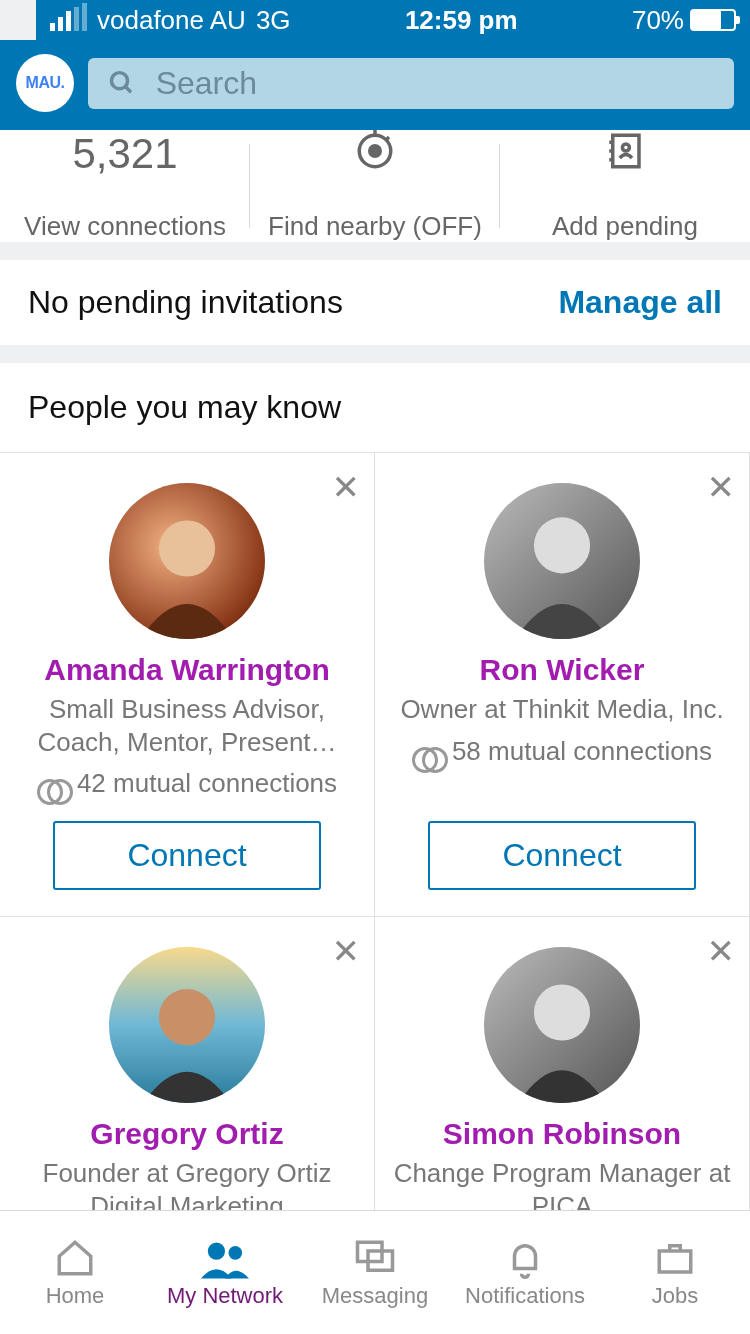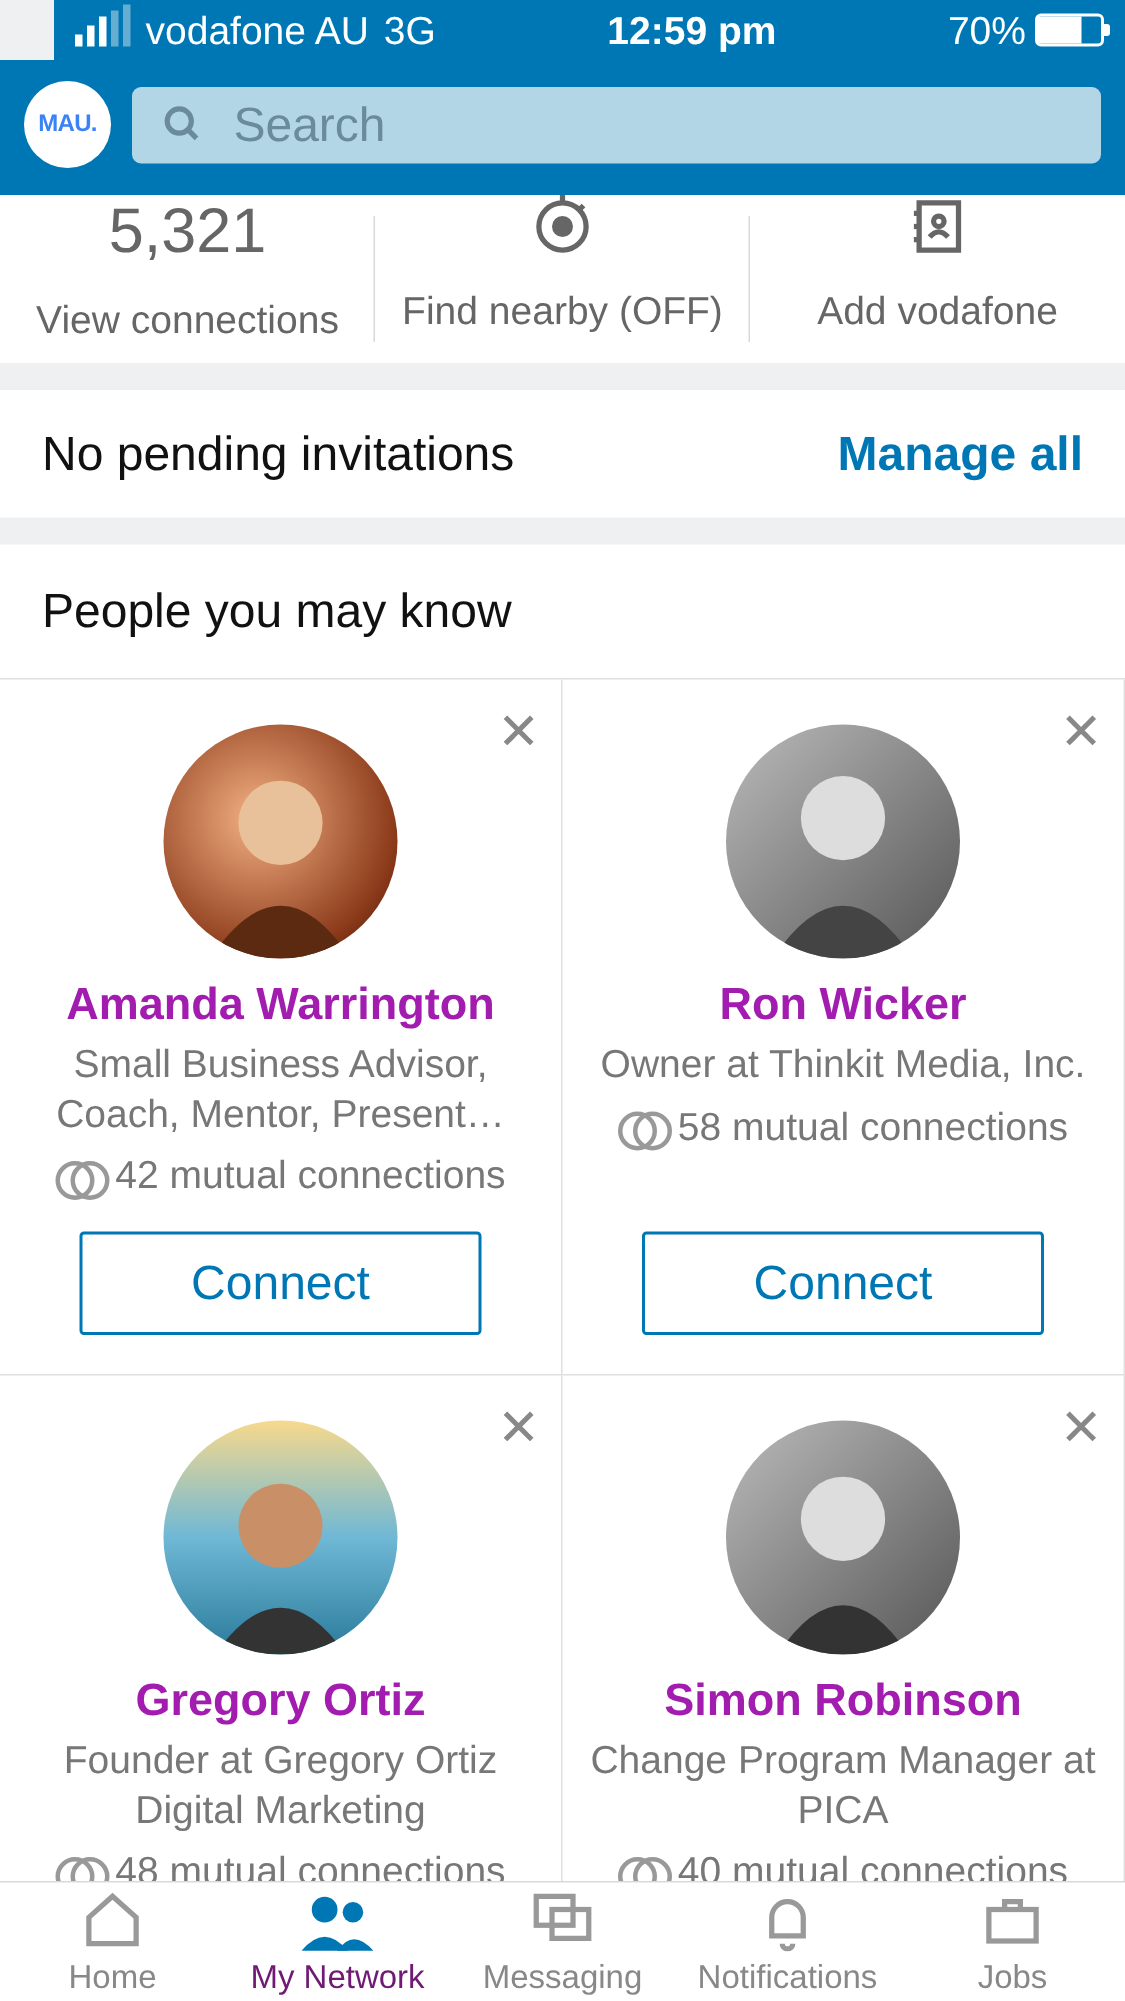--- a/index.html
+++ b/index.html
@@ -49,21 +49,21 @@
   }
   .search-box input{
     border:none;background:transparent;font-size:32px;color:#5a7a8a;outline:none;width:100%;
   }
   .search-box input::placeholder{color:#6b8a9a;}
 
   .top-actions{
     background:#fff;display:flex;height:112px;
   }
   .top-action{
-    flex:1;display:flex;flex-direction:column;align-items:center;justify-content:flex-start;
+    flex:1;display:flex;flex-direction:column;align-items:center;justify-content:space-between;
     gap:20px;position:relative;
   }
   .top-action:not(:last-child)::after{
     content:"";position:absolute;right:0;top:14px;bottom:14px;width:1px;background:#d9d9d9;
   }
   .top-action .big{font-size:42px;color:#666;font-weight:400;}
   .top-action .label{font-size:26px;color:#666;}
 
   .section{
     background:#fff;margin-top:18px;
@@ -90,28 +90,28 @@
   .card .close{
     position:absolute;top:14px;right:14px;color:#888;font-size:34px;font-weight:300;
   }
   .card .photo{
     width:156px;height:156px;border-radius:50%;margin-top:10px;
     background:linear-gradient(135deg,#c49a6c,#8b6f47);
     display:flex;align-items:center;justify-content:center;overflow:hidden;
   }
   .card .name{font-size:30px;font-weight:600;color:#a21caf;margin-top:14px;}
   .card .desc{font-size:26px;color:#777;margin-top:6px;line-height:1.25;max-height:66px;overflow:hidden;}
-  .card .mutual{font-size:26px;color:#777;margin-top:10px;display:flex;align-items:center;gap:8px;}
+  .card .mutual{font-size:26px;color:#777;margin-top:10px;display:flex;align-items:flex-end;gap:8px;}
   .card .connect-btn{
     margin-top:auto;border:2px solid #0077b5;color:#0077b5;font-size:32px;font-weight:500;
     padding:14px 72px;border-radius:3px;background:#fff;
   }
 
   .tabbar{
-    position:absolute;bottom:0;left:0;right:0;height:80px;background:#fff;
+    position:absolute;bottom:0;left:0;right:0;height:124px;background:#fff;
     border-top:1px solid #d9d9d9;display:flex;
   }
   .tab{
     flex:1;display:flex;flex-direction:column;align-items:center;justify-content:center;gap:4px;
     color:#888;
   }
   .tab.active{color:#701a75;}
   .tab .tlabel{font-size:22px;}
   .icon-svg{display:block;}
 
@@ -176,21 +176,21 @@
   </div>
   <div class="top-action">
     <svg class="icon-svg" width="42" height="42" viewBox="0 0 24 24" fill="none" stroke="#666" stroke-width="2">
         <rect x="5" y="3" width="15" height="18"></rect>
         <line x1="3" y1="7" x2="5" y2="7"></line>
         <line x1="3" y1="12" x2="5" y2="12"></line>
         <line x1="3" y1="17" x2="5" y2="17"></line>
         <circle cx="12.5" cy="10" r="2"></circle>
         <path d="M9 16 q3.5-4 7 0"></path>
       </svg>
-    <div class="label">Add vodafone</div>
+    <div class="label">Add pending</div>
   </div>
 </div>
 
 <div class="section">
   <div class="section-header">
     <div class="title">No pending invitations</div>
     <div class="link">Manage all</div>
   </div>
 </div>
 

